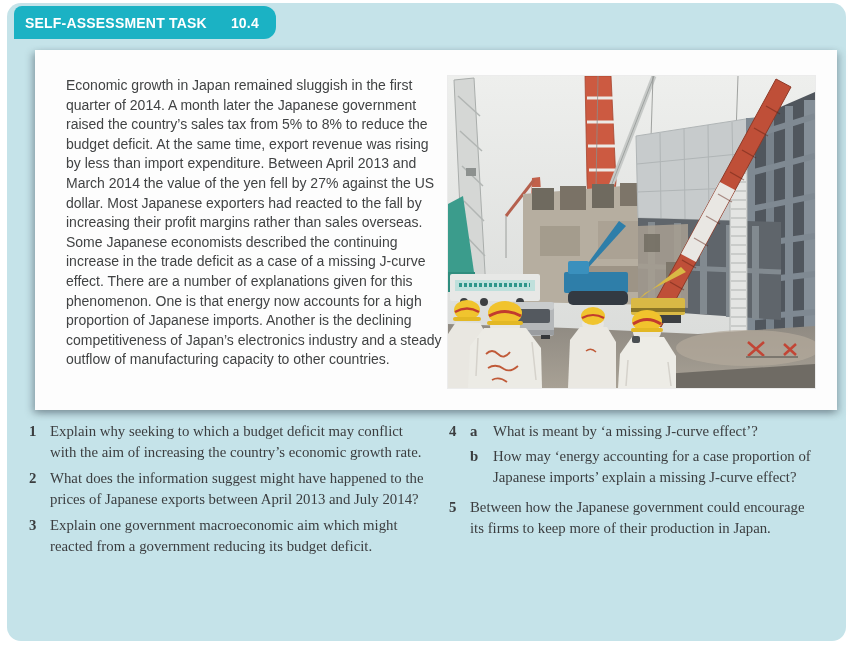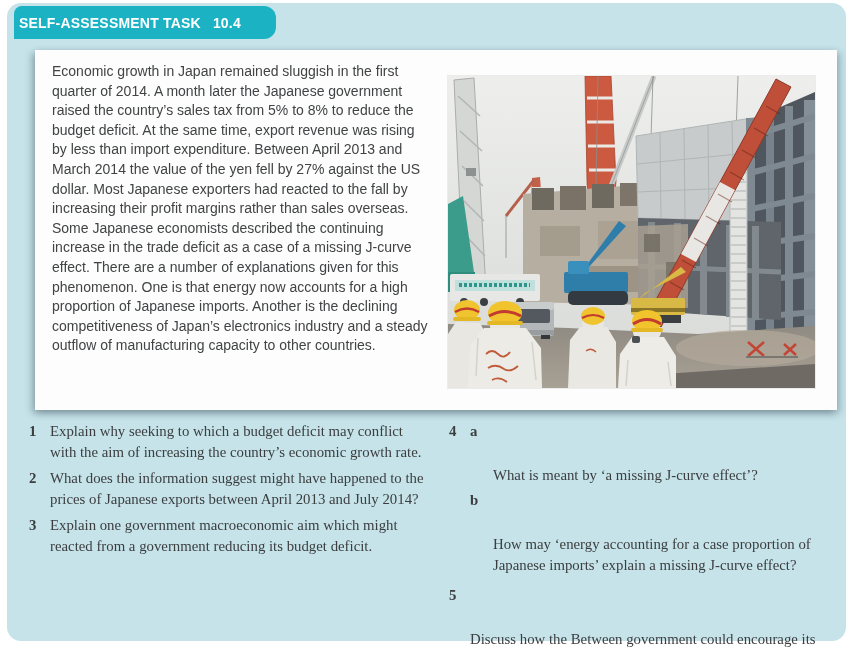--- a/index.html
+++ b/index.html
@@ -9,51 +9,51 @@
     position:relative;overflow:hidden;
   }
   .blue-box{
     position:absolute;left:7px;top:3px;width:839px;height:638px;
     background:#c5e3e9;border-radius:14px;
   }
   .tab{
     position:absolute;left:7px;top:3px;width:262px;height:33px;
     background:#1bb2c4;border-radius:8px 12px 12px 0;
     color:#ffffff;display:flex;align-items:center;
-    padding-left:5px;box-sizing:border-box;
+    padding-left:11px;box-sizing:border-box;
     font-size:14px;letter-spacing:0.2px;white-space:nowrap;
   }
   .tab-title{font-weight:800;}
-  .tab-number{font-weight:600;margin-left:12px;}
+  .tab-number{font-weight:600;margin-left:24px;}
   .white-panel{
     position:absolute;left:28px;top:47px;width:802px;height:360px;
     background:#fdfdfd;
     box-shadow:-3px 3px 7px rgba(70,85,95,0.40), 3px 3px 7px rgba(70,85,95,0.30);
   }
   .passage{
-    position:absolute;left:17px;top:12px;width:380px;margin:0;
+    position:absolute;left:17px;top:12px;width:380px;margin:14px;
     font-size:14px;line-height:19.6px;color:#414344;
   }
   .photo{
     position:absolute;left:413px;top:26px;width:367px;height:312px;
     background:#dcdedd;outline:1px solid #ececec;
   }
   .photo svg{display:block;}
   .questions{
     position:absolute;left:0;top:418px;width:853px;
     font-family:"Liberation Serif", serif;color:#3b3d3f;
     font-size:14.8px;line-height:21px;
   }
   .qcol{position:absolute;top:0;}
   .qcol-left{left:22px;width:402px;}
   .qcol-right{left:442px;width:390px;}
   .question{display:grid;grid-template-columns:21px 1fr;margin-bottom:5px;}
   .qnum,.qletter{font-weight:700;}
   .parts .part{display:grid;grid-template-columns:23px 1fr;margin-bottom:4px;}
-  .qcol-right .qtext{max-width:348px;display:inline-block;margin-top:44px;}
+  .qcol-right .qtext{max-width:348px;display:inline-block;}
 </style>
 </head>
 <body>
 
 <div class="page">
   <div class="blue-box">
 
     <div class="tab">
       <span class="tab-title">SELF-ASSESSMENT TASK</span>
       <span class="tab-number">10.4</span>
@@ -251,19 +251,19 @@
               <span class="qtext">What is meant by ‘a missing J-curve effect’?</span>
             </div>
             <div class="part">
               <span class="qletter">b</span>
               <span class="qtext">How may ‘energy accounting for a case proportion of Japanese imports’ explain a missing J-curve effect?</span>
             </div>
           </div>
         </div>
         <div class="question">
           <span class="qnum">5</span>
-          <span class="qtext">Discuss how the Between government could encourage its firms to keep more of their production in Japan.</span>
+          <span class="qtext">Between how the Japanese government could encourage its firms to keep more of their production in Japan.</span>
         </div>
       </div>
     </div>
 
   </div>
 </div>
 
 </body></html>

